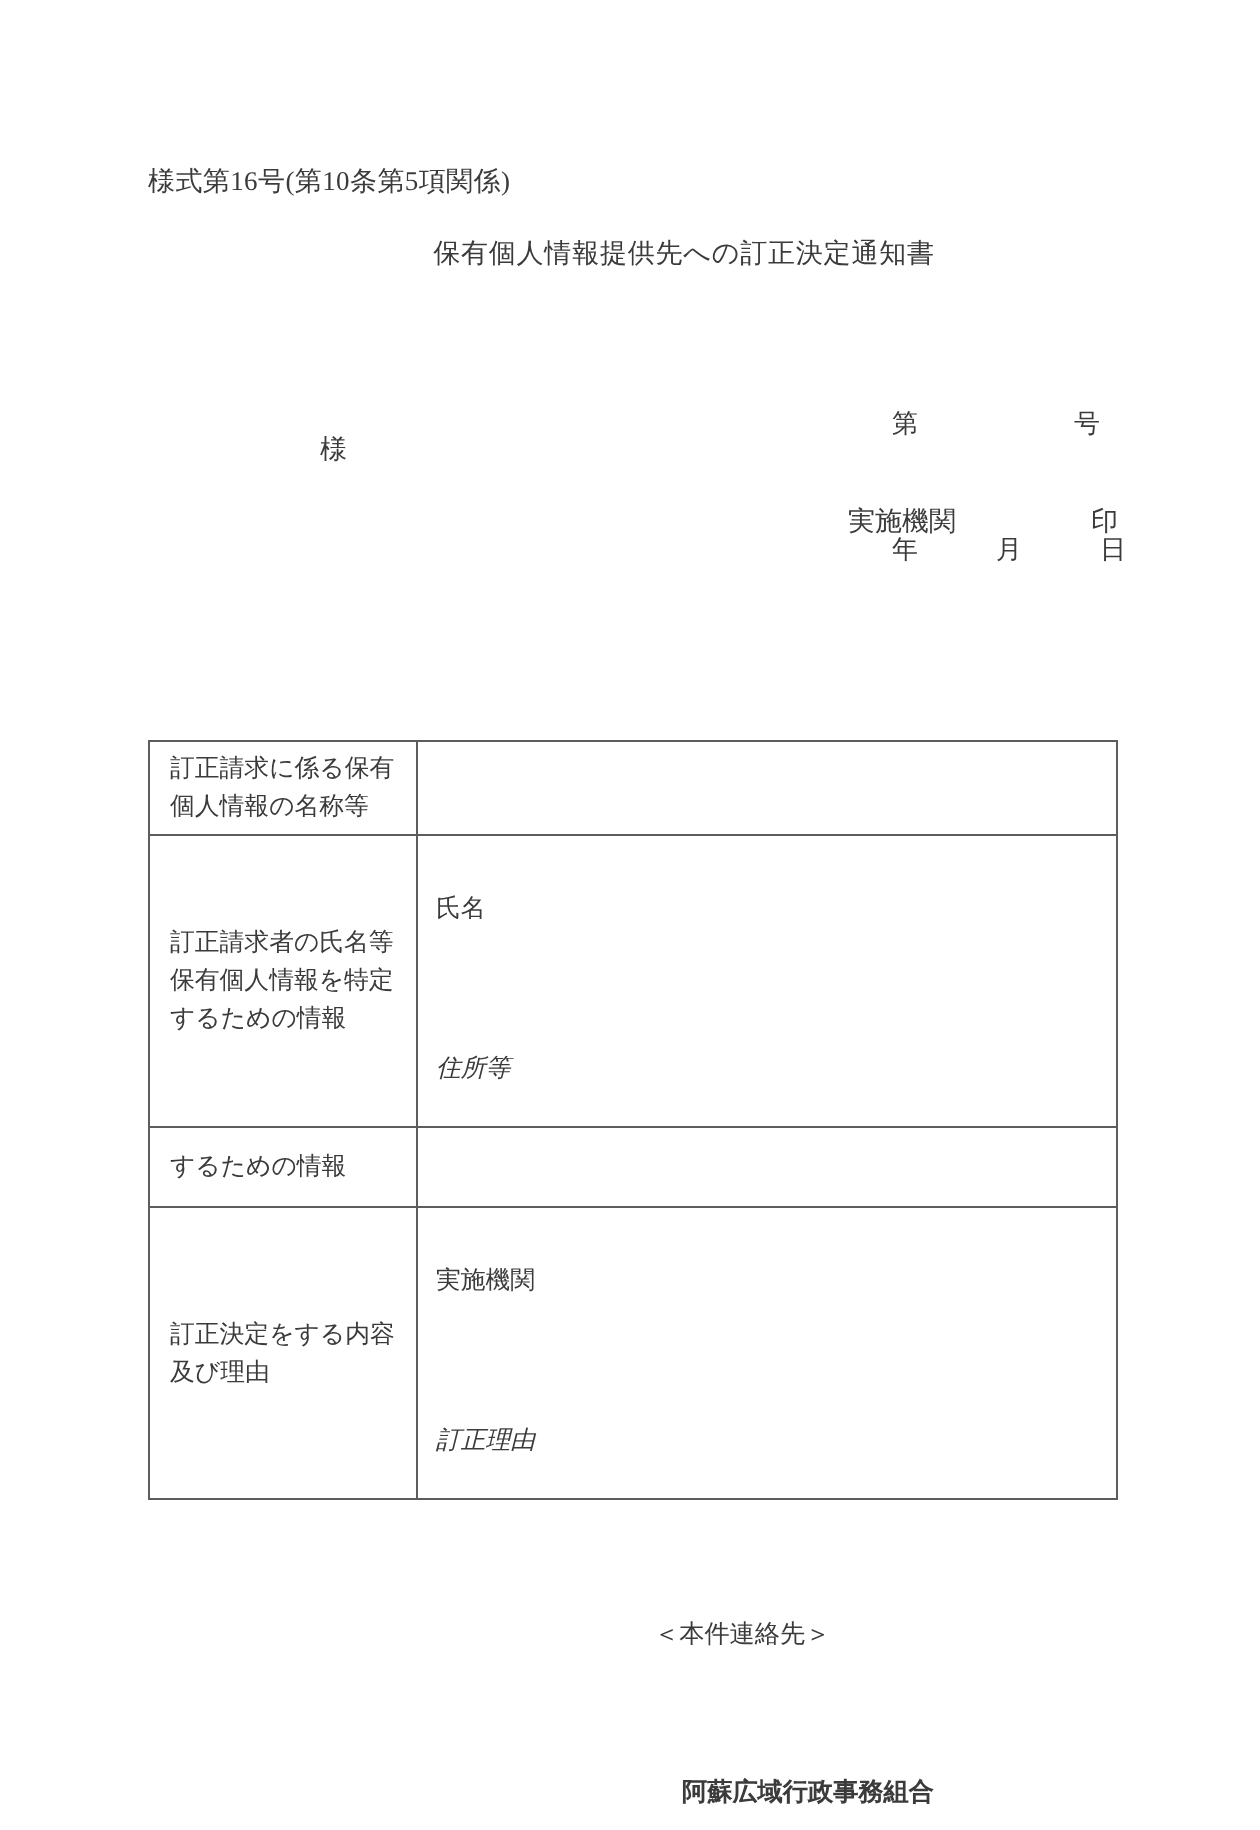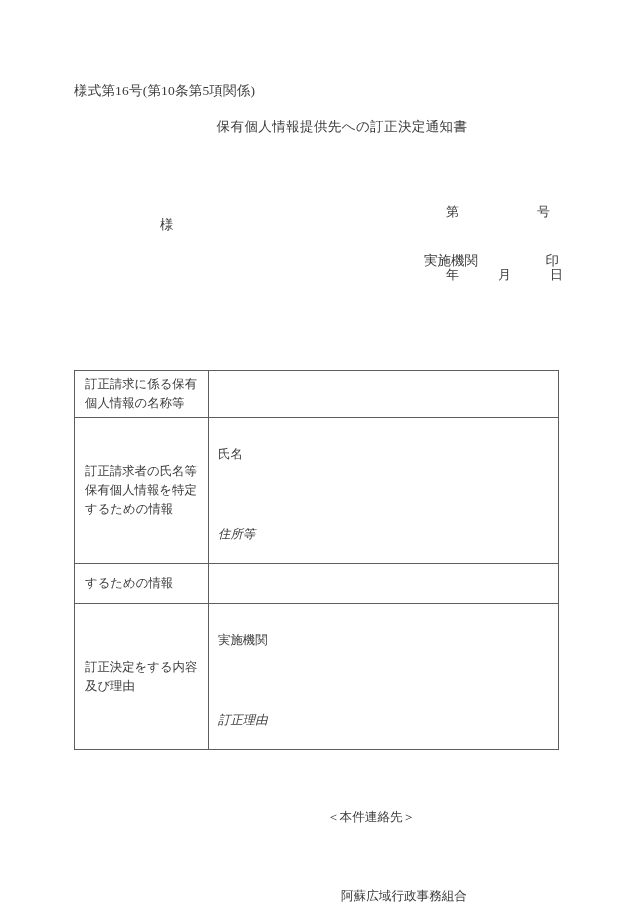--- a/index.html
+++ b/index.html
@@ -125,21 +125,21 @@
   .row-h4 { height: 103px; }
 
   
   #contact-block {
     left: 327px;
     top: 749px;
     font-size: 12.6px;
     line-height: 20.5px;
   }
   #contact-block .contact-line { white-space: pre; display: block; margin-top: 17px; }
-  .indent-1 { padding-left: 14px; }
+  .indent-1 { padding-left: 14px; font-weight: bold; }
   .indent-2 { padding-left: 28px; }
 </style>
 </head>
 <body>
 
 <div id="page">
 
   <div class="abs jp" id="form-number">様式第16号(第10条第5項関係)</div>
 
   <div class="abs jp" id="doc-title">保有個人情報提供先への訂正決定通知書</div>

